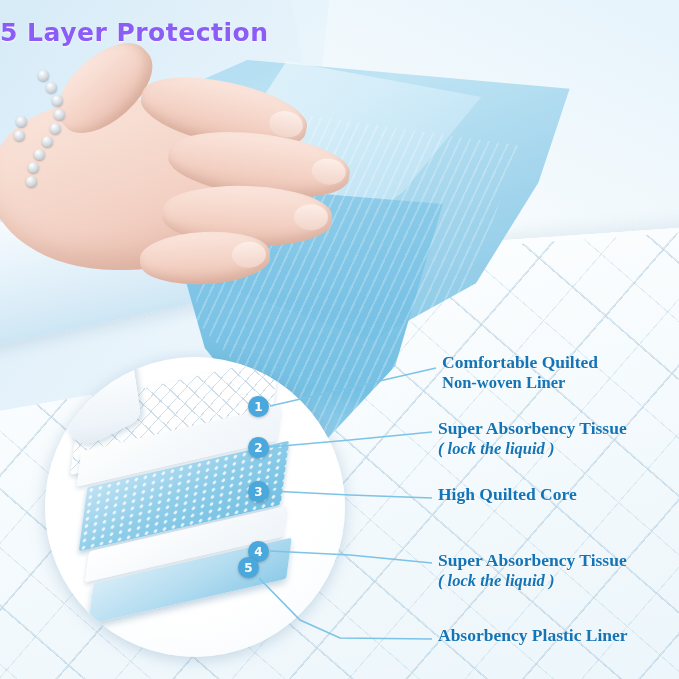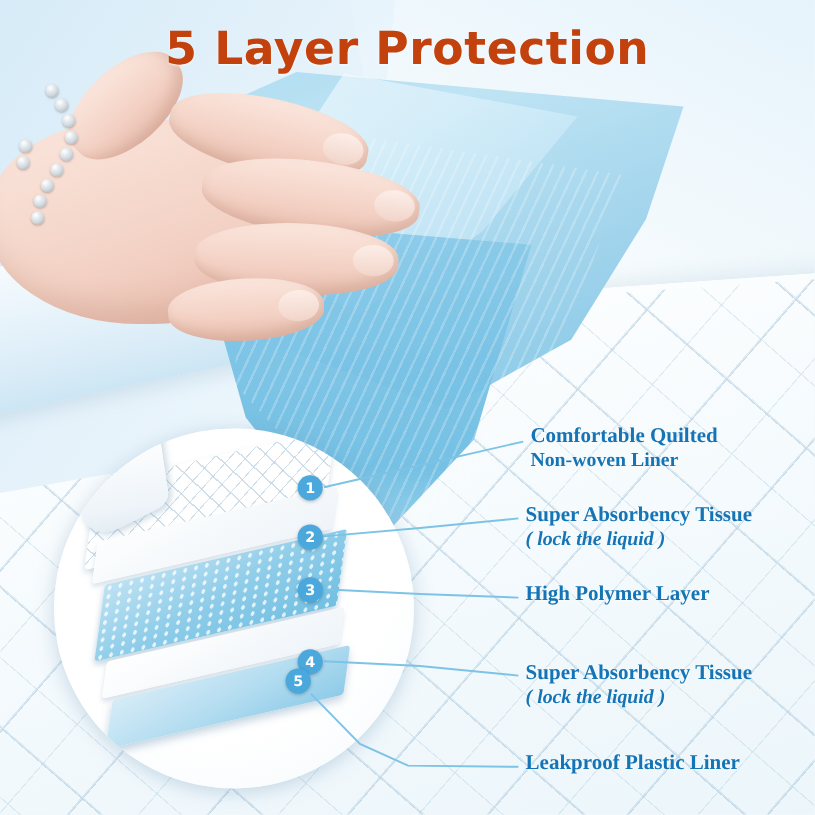--- a/index.html
+++ b/index.html
@@ -136,26 +136,25 @@
   }
   .bead{
     position:absolute;width:11px;height:11px;border-radius:50%;
     background:radial-gradient(circle at 35% 30%, #ffffff, #cfd6dc 60%, #9aa5ad 100%);
     box-shadow:0 1px 2px rgba(0,0,0,.25);
   }
 
   
   .title{
     position:absolute;left:0;right:0;top:18px;
-    text-align:center;
     font-family:"DejaVu Sans", sans-serif;
     font-weight:bold;
-    font-size:38px;
+    font-size:25px;
     letter-spacing:.5px;
-    color:#c2410c;
+    color:#8b5cf6;
     text-shadow:0 1px 2px rgba(255,255,255,.85);
   }
 
   
   .circle{
     position:absolute;left:45px;top:357px;width:300px;height:300px;
     border-radius:50%;
     background:radial-gradient(circle at 40% 30%, #ffffff 0%, #ffffff 62%, #f2f8fc 100%);
     box-shadow:0 3px 16px rgba(110,150,180,.35);
     overflow:hidden;
@@ -339,25 +338,25 @@
     <span>Comfortable Quilted</span>
     <span class="sub" style="font-style:normal">Non-woven Liner</span>
   </div>
 
   <div class="callout c2">
     <span>Super Absorbency Tissue</span>
     <span class="sub">( lock the liquid )</span>
   </div>
 
   <div class="callout c3">
-    <span>High Polymer Layer</span>
+    <span>High Quilted Core</span>
   </div>
 
   <div class="callout c4">
     <span>Super Absorbency Tissue</span>
     <span class="sub">( lock the liquid )</span>
   </div>
 
   <div class="callout c5">
-    <span>Leakproof Plastic Liner</span>
+    <span>Absorbency Plastic Liner</span>
   </div>
 
 </div>
 
 </body></html>

